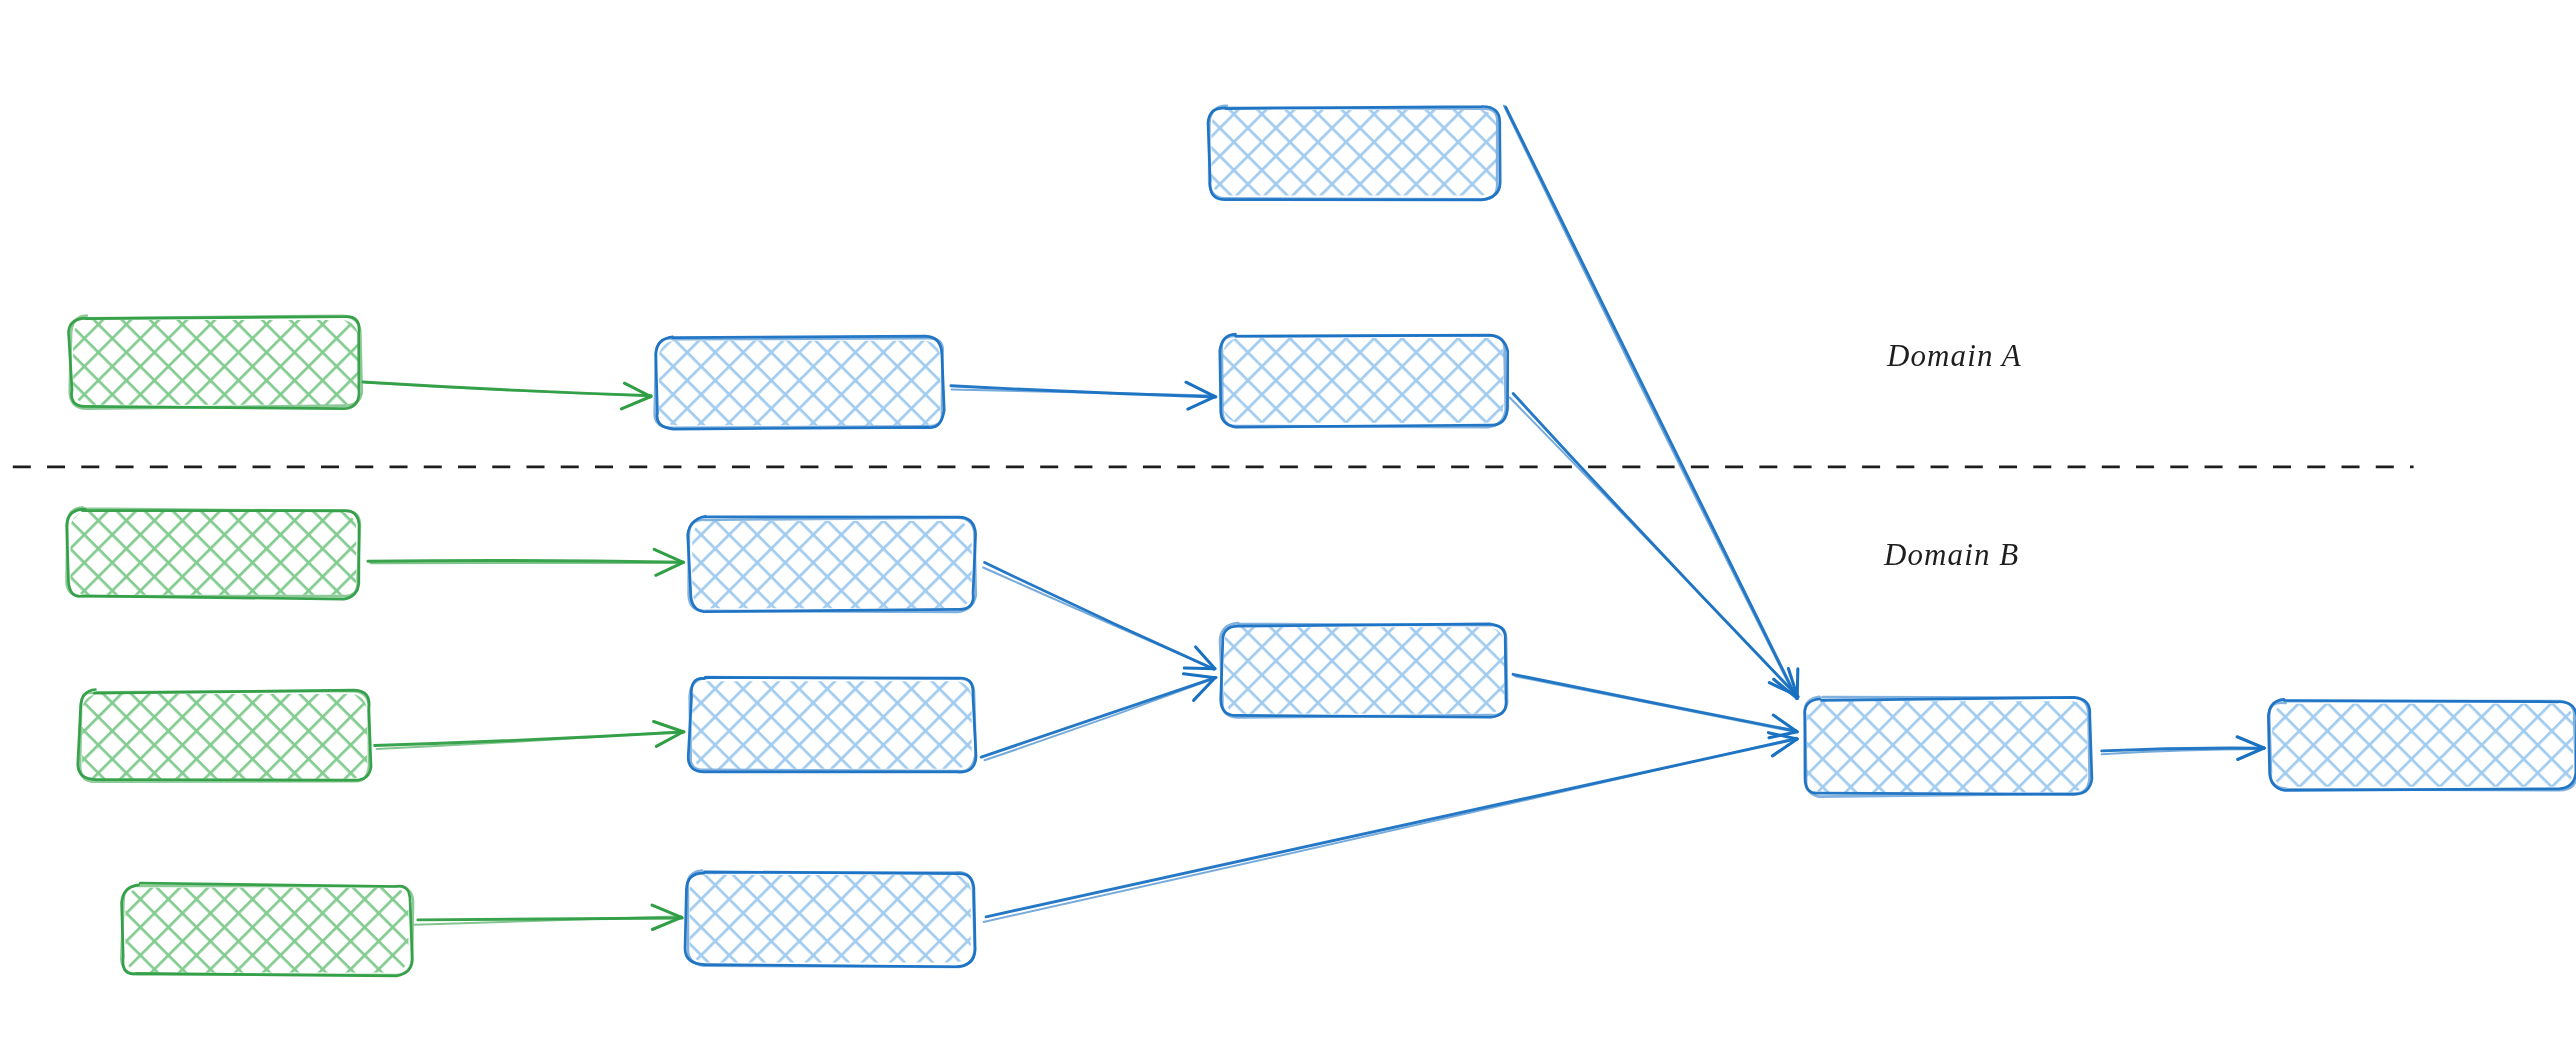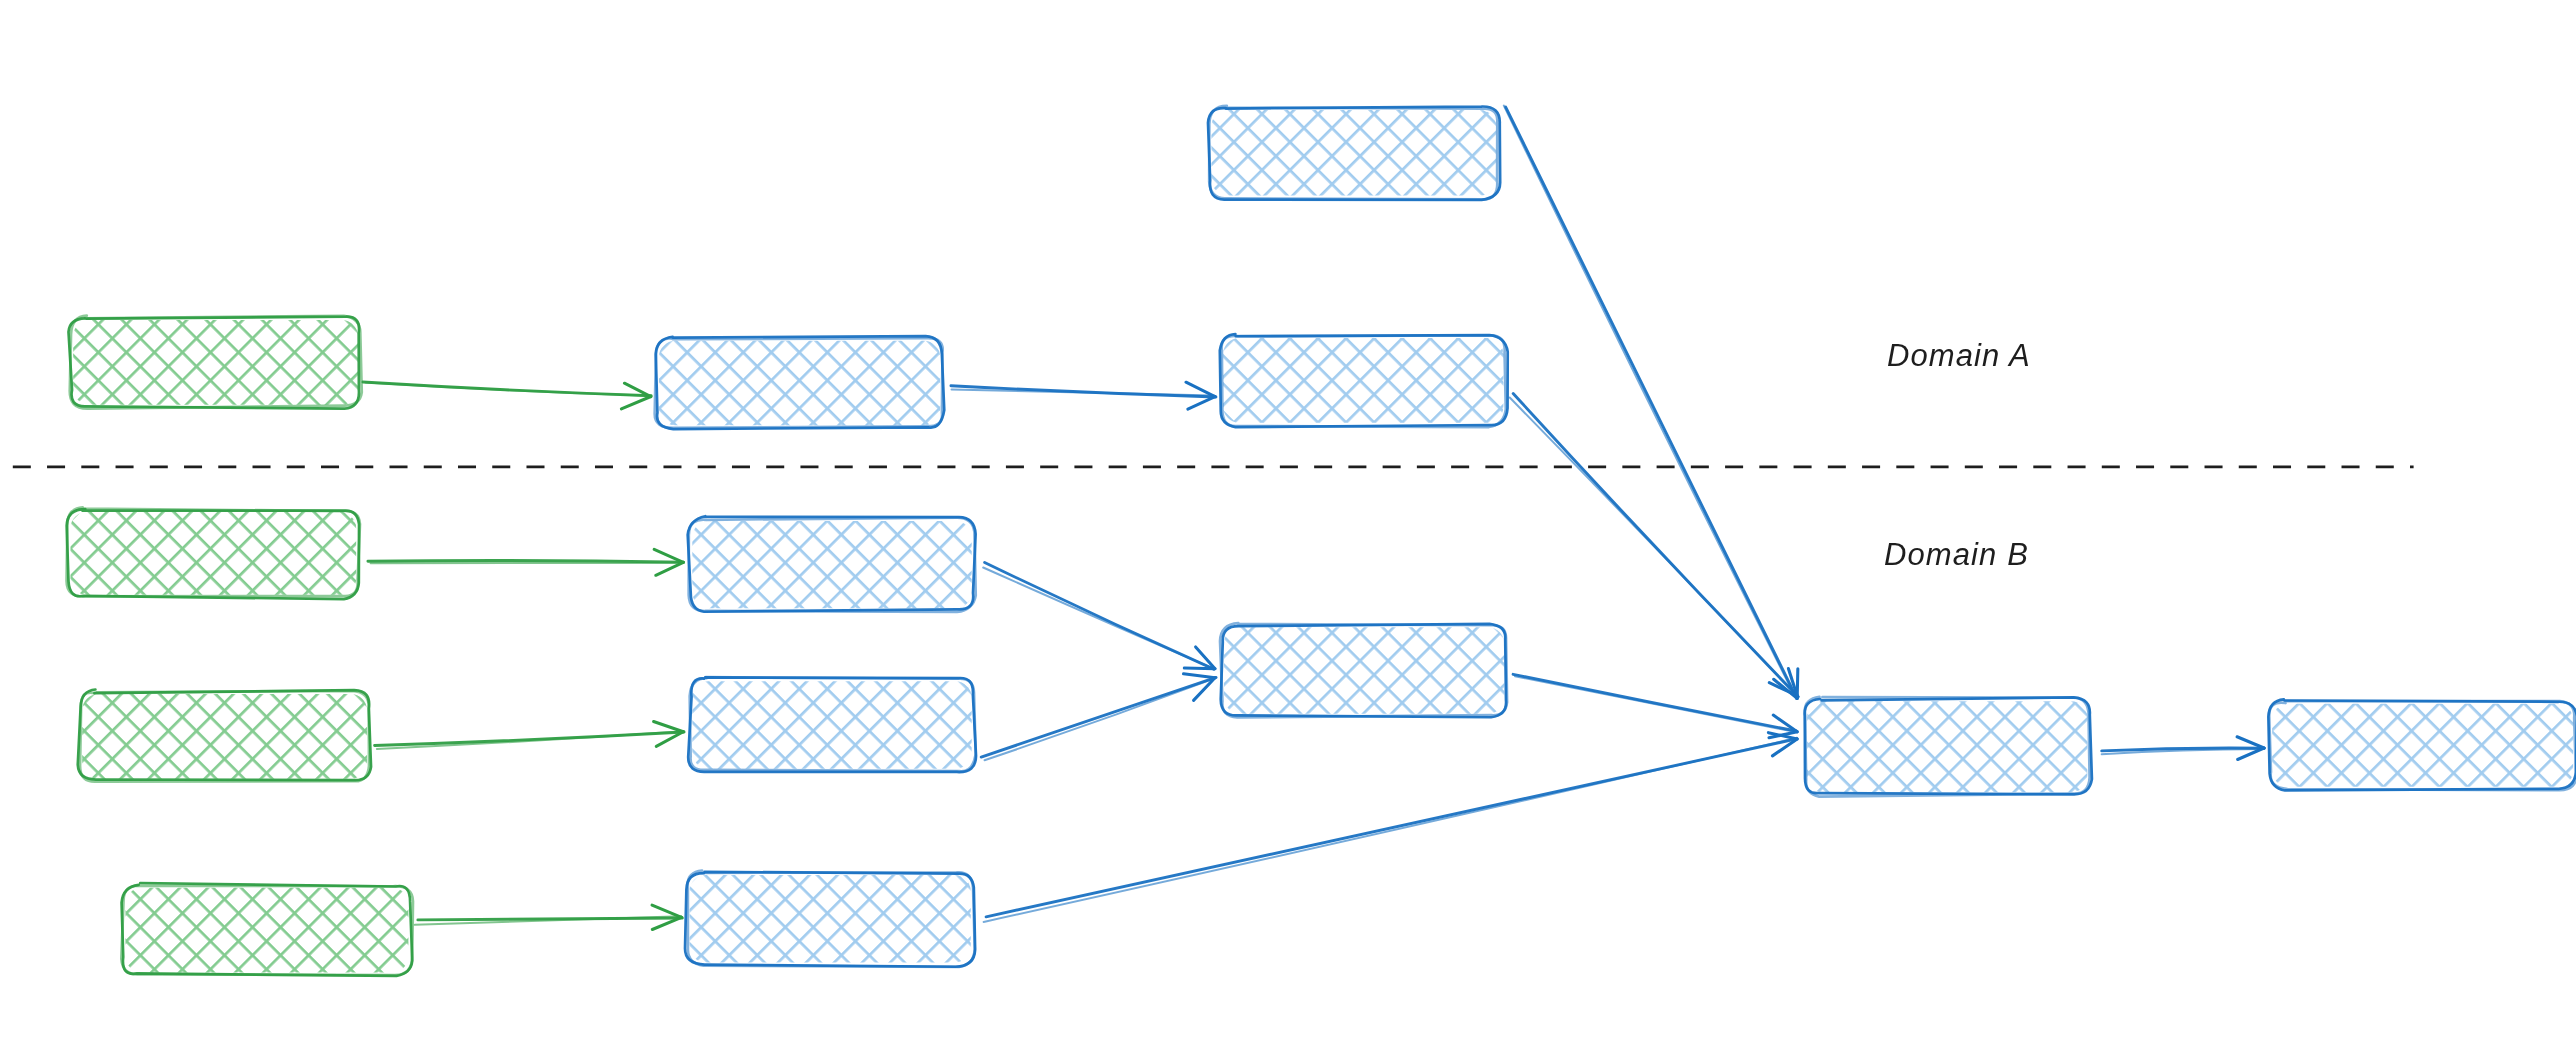--- a/index.html
+++ b/index.html
@@ -20,21 +20,21 @@
   }
   #sketch {
     position: absolute;
     inset: 0;
     width: 2576px;
     height: 1049px;
     display: block;
   }
   .domain-label {
     position: absolute;
-    font-family: Liberation Sans, sans-serif;
+    font-family: Liberation Serif, serif;
     font-size: 31px;
     font-style: italic;
     font-weight: 400;
     letter-spacing: 1.1px;
     color: #1e1e1e;
     white-space: nowrap;
     user-select: none;
   }
   .node-hit {
     position: absolute;

